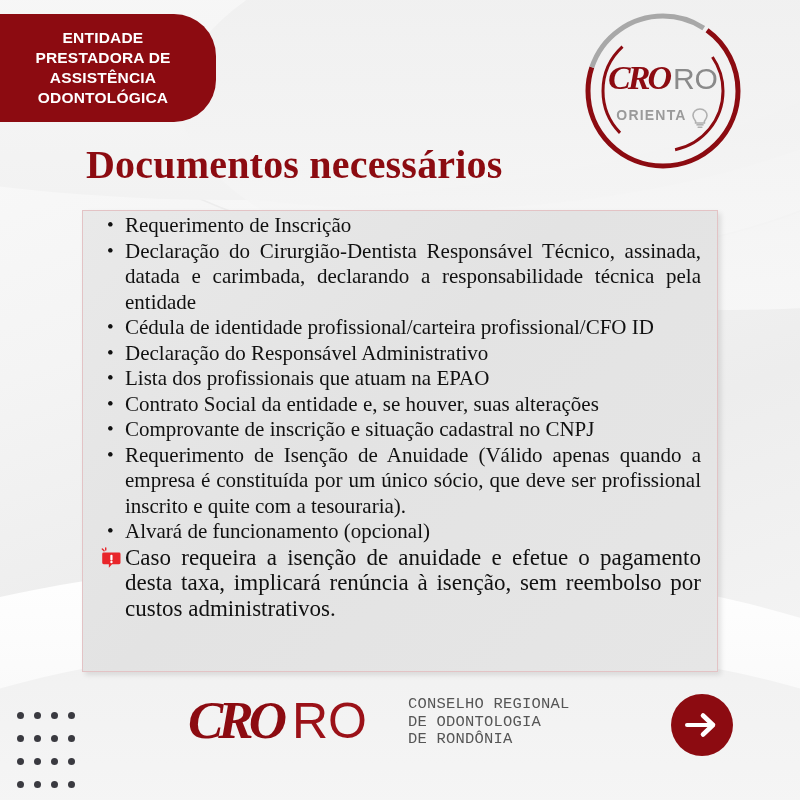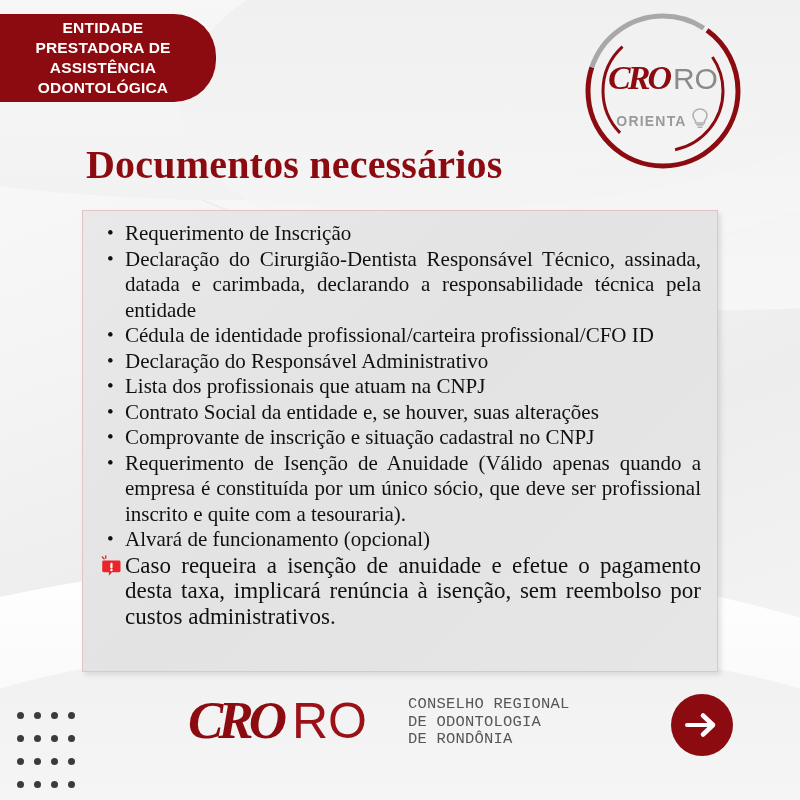--- a/index.html
+++ b/index.html
@@ -54,21 +54,21 @@
   .sw6 {
     width:1200px; height:380px;
     left:-200px; top:640px;
     background:linear-gradient(180deg,#f1f1f1 0%,#fafafa 100%);
   }
 
   
   .banner {
     position:absolute;
     left:0; top:14px;
-    width:216px; height:88px;
+    width:216px; height:108px;
     background:#8c0b11;
     border-radius:0 42px 42px 0;
     display:flex; align-items:center; justify-content:center;
     padding:4px 16px 4px 6px;
     z-index:5;
   }
   .banner-text {
     font-family:"Liberation Sans", sans-serif;
     font-weight:bold;
     color:#ffffff;
@@ -107,21 +107,21 @@
   .ro-outline {
     font-family:"Liberation Sans", sans-serif;
     color:#8a8a8a;
     font-size:30px;
     line-height:1;
     letter-spacing:0px;
     margin-left:4px;
     font-weight:400;
   }
   .badge-sub {
-    display:flex; align-items:flex-end;
+    display:flex; align-items:flex-start;
     margin-top:12px; gap:3px;
   }
   .badge-sub-text {
     font-family:"Liberation Sans", sans-serif;
     font-weight:bold;
     color:#9a9a9a;
     font-size:14px;
     letter-spacing:1.2px;
   }
 
@@ -138,21 +138,21 @@
   }
 
   
   .content-box {
     position:absolute;
     left:82px; top:210px;
     width:636px; height:462px;
     background:linear-gradient(135deg,#e9e9e9 0%,#e3e3e3 45%,#e6e6e6 100%);
     border:1.5px solid #e3c3c5;
     box-shadow:3px 3px 5px rgba(0,0,0,0.10);
-    padding:10px 16px 10px 18px;
+    padding:2px 16px 10px 18px;
     z-index:4;
     overflow:hidden;
   }
   ul.doc-list { list-style:none; }
   ul.doc-list > li {
     position:relative;
     font-family:"Liberation Serif", serif;
     font-size:21px;
     line-height:25.5px;
     color:#111111;
@@ -284,21 +284,21 @@
   </div>
 
   <div class="title">Documentos necessários</div>
 
   <div class="content-box">
     <ul class="doc-list">
       <li>Requerimento de Inscrição</li>
       <li>Declaração do Cirurgião-Dentista Responsável Técnico, assinada, datada e carimbada, declarando a responsabilidade técnica pela entidade</li>
       <li>Cédula de identidade profissional/carteira profissional/CFO ID</li>
       <li>Declaração do Responsável Administrativo</li>
-      <li>Lista dos profissionais que atuam na CNPJ</li>
+      <li>Lista dos profissionais que atuam na EPAO</li>
       <li>Contrato Social da entidade e, se houver, suas alterações</li>
       <li>Comprovante de inscrição e situação cadastral no CNPJ</li>
       <li>Requerimento de Isenção de Anuidade (Válido apenas quando a empresa é constituída por um único sócio, que deve ser profissional inscrito e quite com a tesouraria).</li>
       <li>Alvará de funcionamento (opcional)</li>
     </ul>
     <div class="warn-para">
       <svg class="warn-icon" viewBox="0 0 26 26">
         <path d="M2.5 2.2 L4.4 4.0" stroke="#e8252a" stroke-width="1.5" stroke-linecap="round"></path>
         <path d="M6.2 1.0 L6.2 3.2" stroke="#e8252a" stroke-width="1.5" stroke-linecap="round"></path>
         <path d="M4.0 6.0 L20.6 6.0 A1.6 1.6 0 0 1 22.2 7.6 L22.2 17.0 A1.6 1.6 0 0 1 20.6 18.6 L13.0 18.6 L9.6 22.4 L9.6 18.6 L4.0 18.6 A1.6 1.6 0 0 1 2.4 17.0 L2.4 7.6 A1.6 1.6 0 0 1 4.0 6.0 Z" fill="#e8252a"></path>

